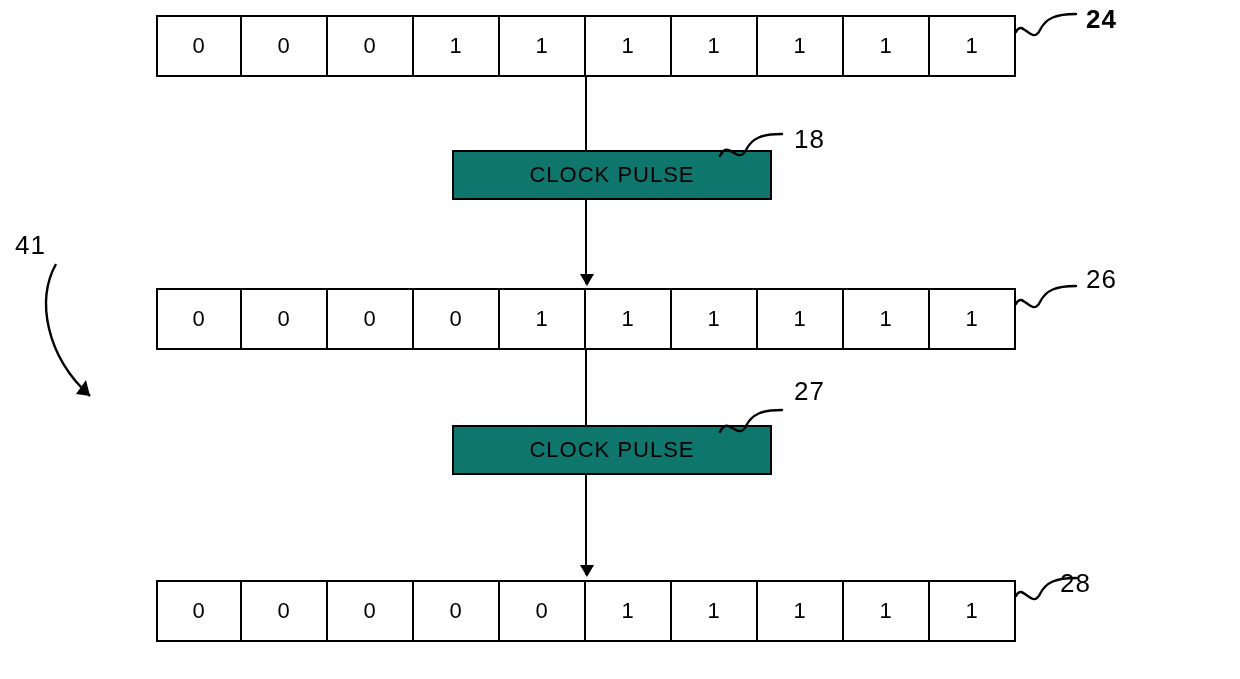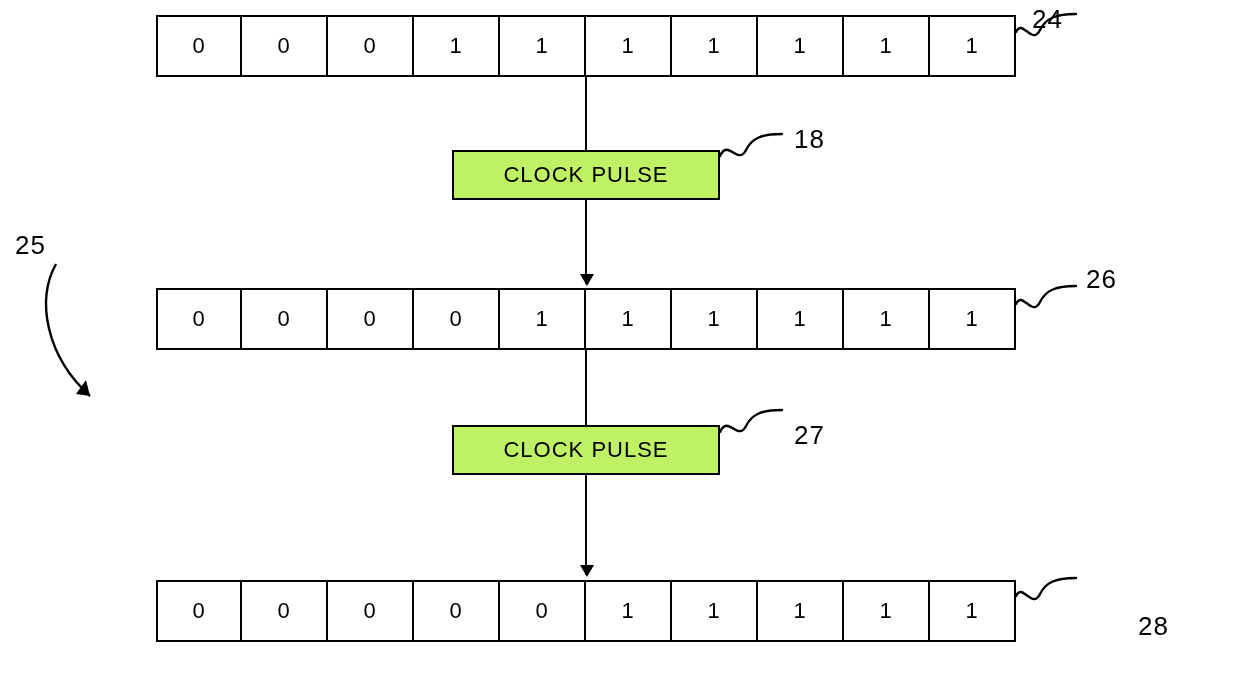--- a/index.html
+++ b/index.html
@@ -37,23 +37,23 @@
   }
   .cell:first-child {
     border-left: 2px solid #000;
   }
 
   
   .clock-box {
     position: absolute;
     box-sizing: border-box;
     border: 2px solid #000;
-    background: #bef264;
+    background: #0f766e;
     height: 50px;
-    width: 268px;
+    width: 320px;
     display: flex;
     align-items: center;
     justify-content: center;
     font-size: 22px;
     letter-spacing: 1px;
   }
 
   
   .v-arrow {
     position: absolute;
@@ -115,21 +115,21 @@
     <div class="cell">1</div>
     <div class="cell">1</div>
     <div class="cell">1</div>
     <div class="cell">1</div>
     <div class="cell">1</div>
     <div class="cell">1</div>
   </div>
   <svg class="lead" style="left:1016px; top:12px;" width="80" height="40">
     <path d="M0 20 C6 6, 16 34, 24 18 C30 6, 40 2, 60 2"></path>
   </svg>
-  <div class="ref" style="left:1032px; top:4px;">24</div>
+  <div class="ref" style="left:1086px; top:4px;font-weight:bold;">24</div>
 
   <div class="v-arrow" style="left:585px; top:77px; height:73px;"></div>
 
   <div class="clock-box" style="left:452px; top:150px;">
     <span>CLOCK PULSE</span>
   </div>
   <svg class="lead" style="left:720px; top:132px;" width="80" height="40">
     <path d="M0 24 C8 6, 18 34, 26 18 C32 6, 42 2, 62 2"></path>
   </svg>
   <div class="ref" style="left:794px; top:124px;">18</div>
@@ -156,42 +156,42 @@
   <div class="ref" style="left:1086px; top:264px;">26</div>
 
   <div class="v-arrow" style="left:585px; top:350px; height:75px;"></div>
 
   <div class="clock-box" style="left:452px; top:425px;">
     <span>CLOCK PULSE</span>
   </div>
   <svg class="lead" style="left:720px; top:408px;" width="80" height="40">
     <path d="M0 24 C8 6, 18 34, 26 18 C32 6, 42 2, 62 2"></path>
   </svg>
-  <div class="ref" style="left:794px; top:420px;">27</div>
+  <div class="ref" style="left:794px; top:376px;">27</div>
 
   <div class="v-arrow" style="left:585px; top:475px; height:100px;">
     <div class="head-down"></div>
   </div>
 
   <div id="reg28" class="register" style="left:156px; top:580px;">
     <div class="cell">0</div>
     <div class="cell">0</div>
     <div class="cell">0</div>
     <div class="cell">0</div>
     <div class="cell">0</div>
     <div class="cell">1</div>
     <div class="cell">1</div>
     <div class="cell">1</div>
     <div class="cell">1</div>
     <div class="cell">1</div>
   </div>
   <svg class="lead" style="left:1016px; top:576px;" width="80" height="40">
     <path d="M0 20 C6 6, 16 34, 24 18 C30 6, 40 2, 60 2"></path>
   </svg>
-  <div class="ref" style="left:1138px; top:568px;margin-top:43px;">28</div>
+  <div class="ref" style="left:1060px; top:568px;">28</div>
 
-  <div class="ref" style="left:15px; top:230px;">25</div>
+  <div class="ref" style="left:15px; top:230px;">41</div>
   <svg id="arrow22" style="left:28px; top:260px;" width="120" height="160">
     <path d="M28 4 C8 40, 18 96, 62 136"></path>
     <polygon points="62,136 48,134 58,120"></polygon>
   </svg>
 
 </div>
 
 </body></html>

